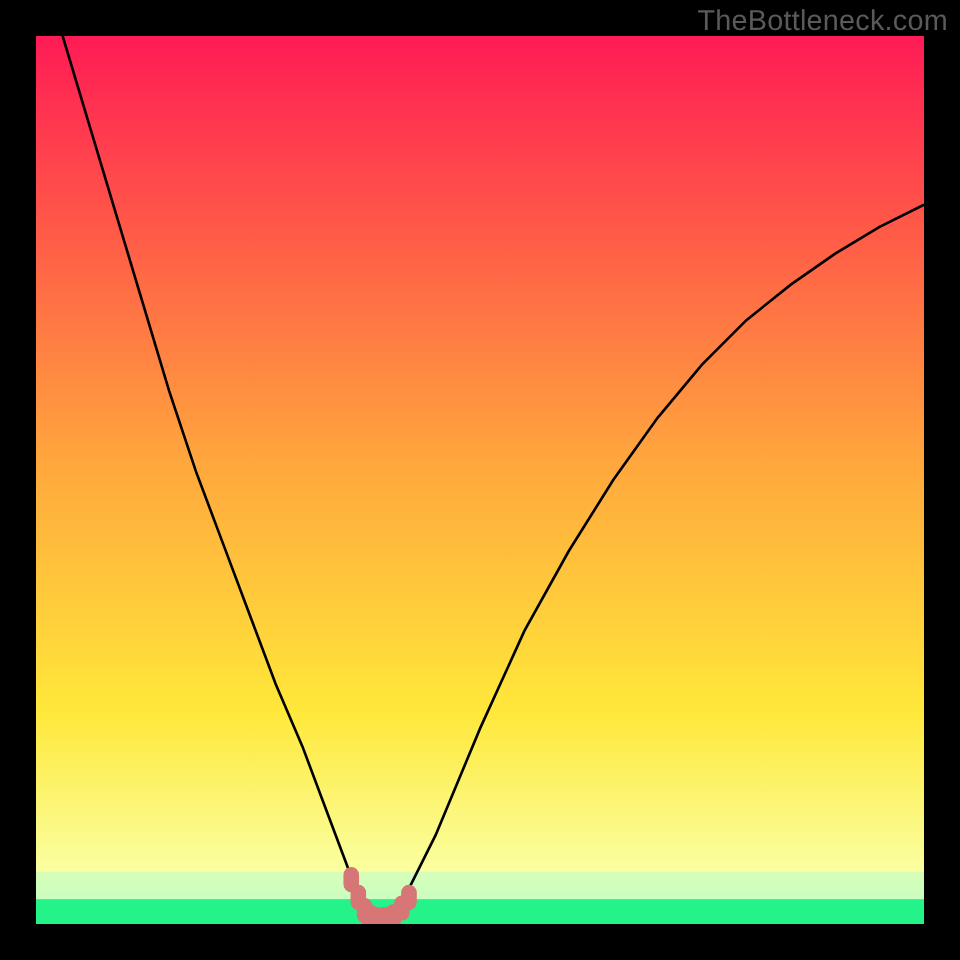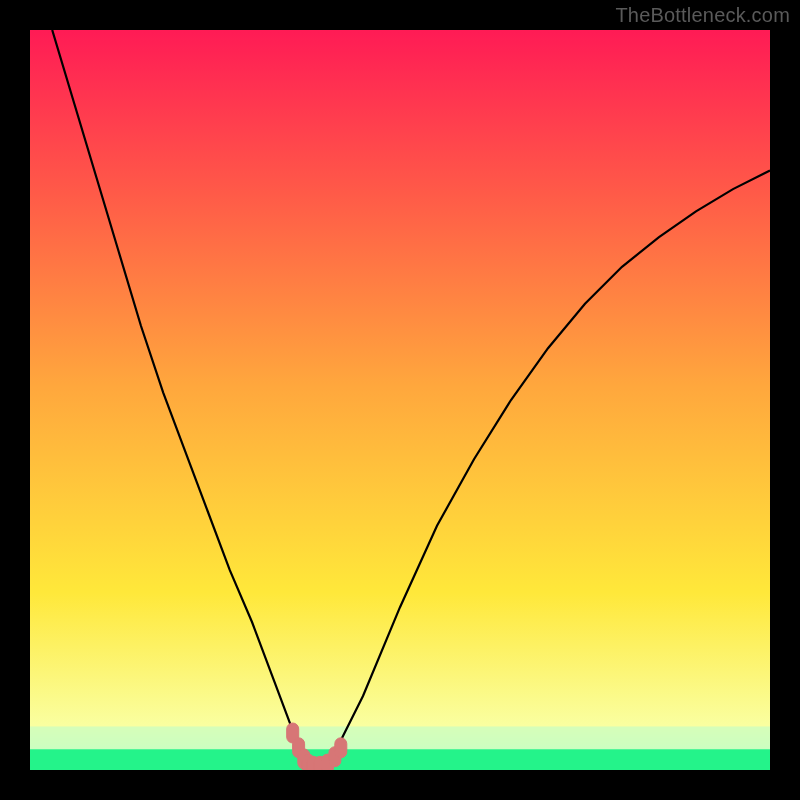--- a/index.html
+++ b/index.html
@@ -15,21 +15,21 @@
     position: relative;
     width: 800px;
     height: 800px;
     background: #000;
   }
   .watermark {
     position: absolute;
     top: 4px;
     right: 10px;
     color: #5a5a5a;
-    font-size: 20px;
+    font-size: 24px;
     font-weight: 400;
     letter-spacing: 0.2px;
     user-select: none;
   }
   .plot {
     position: absolute;
     left: 30px;
     top: 30px;
     width: 740px;
     height: 740px;

